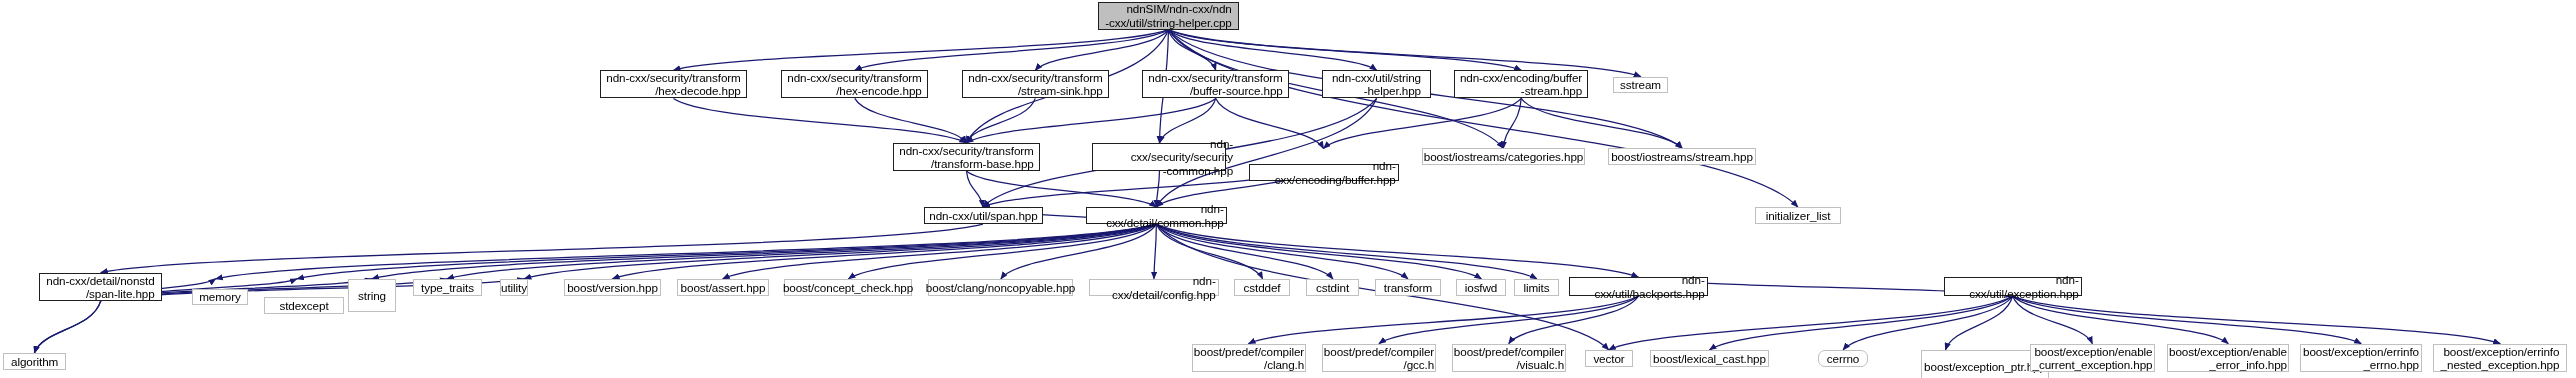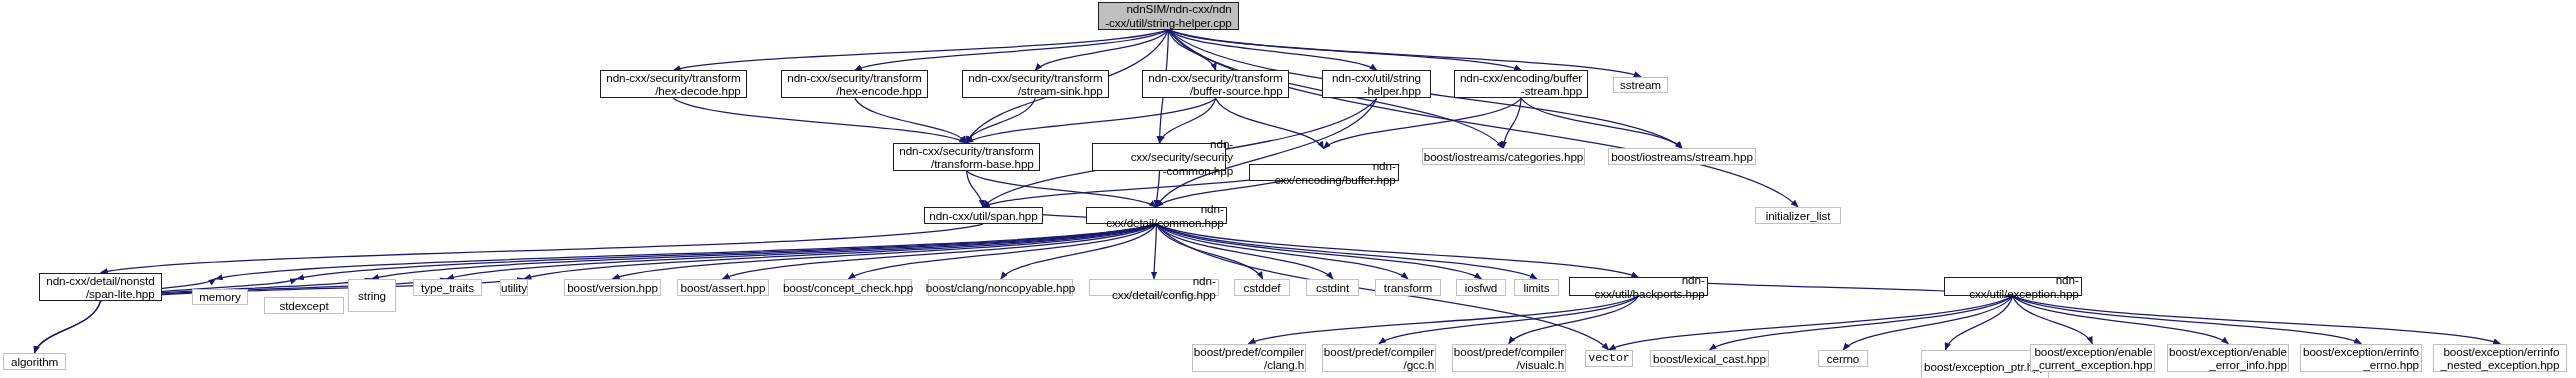--- a/index.html
+++ b/index.html
@@ -171,23 +171,23 @@
       <div class="node " style="left: 1514px; top: 279px; width: 45px; height: 17px;">limits</div>
       <div class="node strong" style="left: 1569px; top: 277px; width: 139px; height: 19px;">ndn-cxx/util/backports.hpp</div>
       <div class="node strong" style="left: 1944px; top: 277px; width: 138px; height: 19px;">ndn-cxx/util/exception.hpp</div>
       <div class="node " style="left: 3.1px; top: 353px; width: 63px; height: 17px;">algorithm</div>
       <div class="node " style="left: 1192px; top: 344px; width: 114px; height: 28px;">boost/predef/compiler
 /clang.h</div>
       <div class="node " style="left: 1322px; top: 344px; width: 114px; height: 28px;">boost/predef/compiler
 /gcc.h</div>
       <div class="node " style="left: 1452px; top: 344px; width: 114px; height: 28px;">boost/predef/compiler
 /visualc.h</div>
-      <div class="node " style="left: 1585px; top: 350px; width: 48px; height: 17px; font-family: Liberation Mono, monospace;">vector</div>
+      <div class="node " style="left: 1585px; top: 350px; width: 48px; height: 17px;">vector</div>
       <div class="node " style="left: 1650px; top: 350px; width: 119px; height: 17px;">boost/lexical_cast.hpp</div>
-      <div class="node " style="left: 1818px; top: 350px; width: 50px; height: 17px;">cerrno</div>
+      <div class="node " style="left: 1818px; top: 350px; width: 50px; height: 17px; border-radius: 7px;">cerrno</div>
       <div class="node " style="left: 1881px; top: 350px; width: 128px; height: 33px; margin-left: 40px;">boost/exception_ptr.hpp</div>
       <div class="node " style="left: 2030px; top: 344px; width: 125px; height: 28px;">boost/exception/enable
 _current_exception.hpp</div>
       <div class="node " style="left: 2167px; top: 344px; width: 122px; height: 28px;">boost/exception/enable
 _error_info.hpp</div>
       <div class="node " style="left: 2300px; top: 344px; width: 122px; height: 28px;">boost/exception/errinfo
 _errno.hpp</div>
       <div class="node " style="left: 2433px; top: 344px; width: 134px; height: 28px;">boost/exception/errinfo
 _nested_exception.hpp</div>
     </div>

